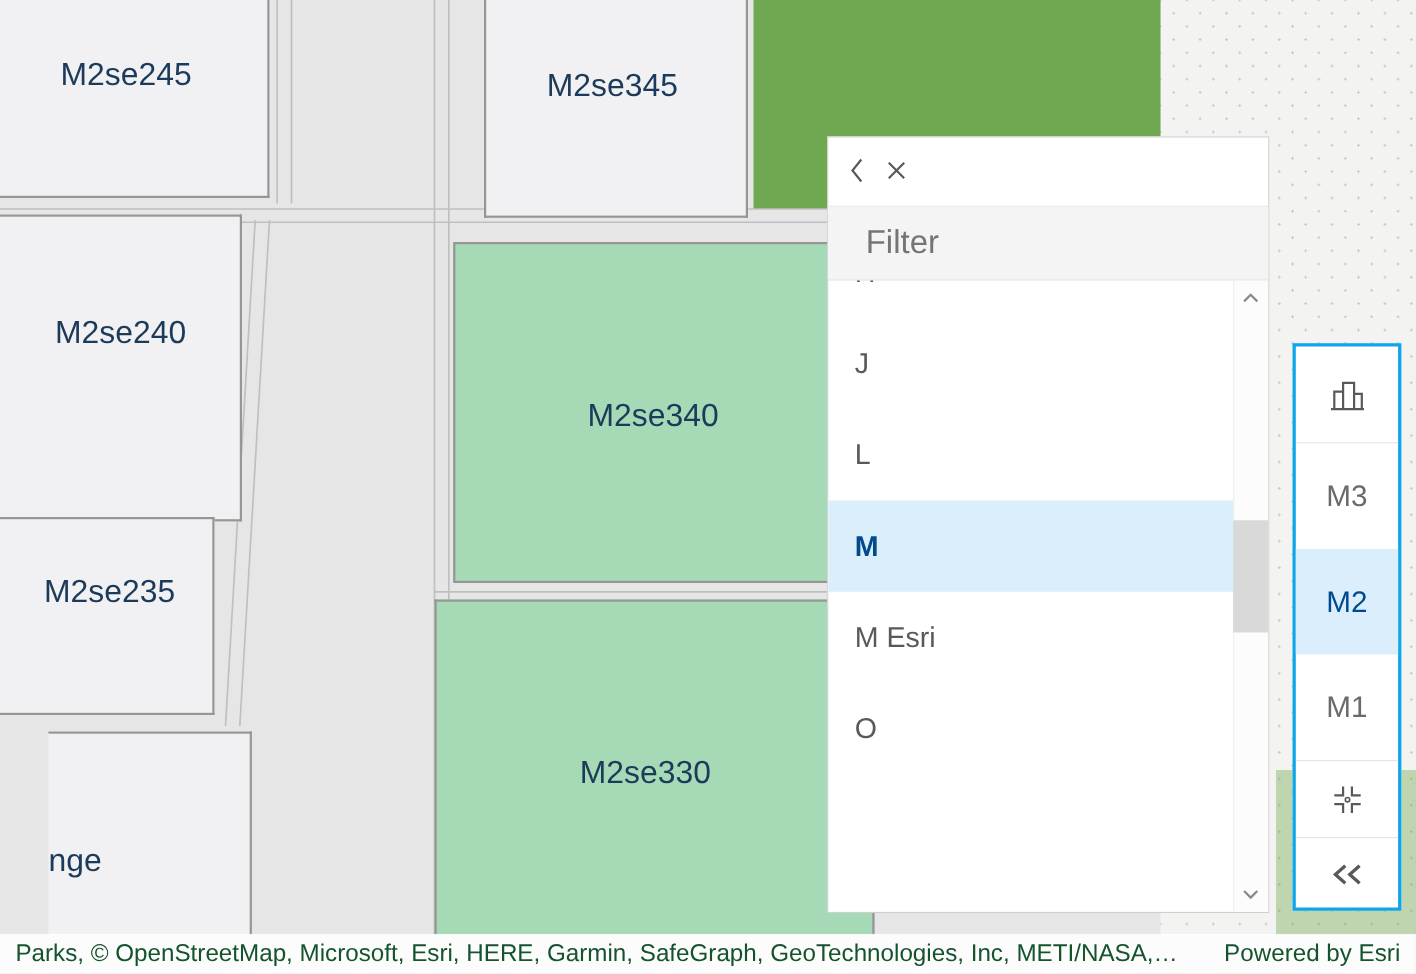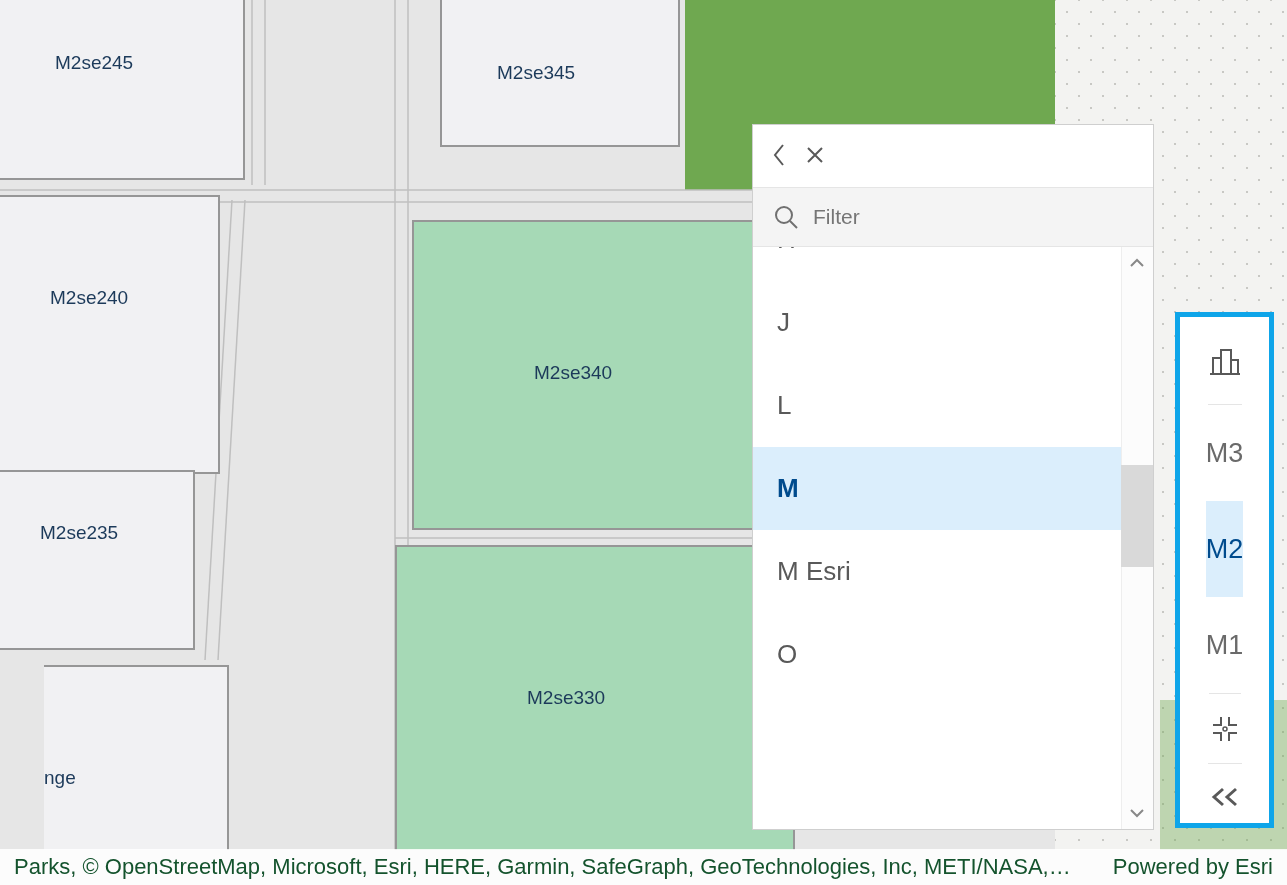--- a/index.html
+++ b/index.html
@@ -5,56 +5,56 @@
 * { margin:0; padding:0; box-sizing:border-box; }
 html,body { width:1287px; height:885px; font-family:"Segoe UI", Arial, sans-serif; overflow:hidden; }
 .map { position:absolute; inset:0; background:#e6e6e6; }
 .grass-top { position:absolute; left:685px; top:0; width:370px; height:190px; background:#6fa850; }
 .grass-right { position:absolute; left:1160px; top:700px; width:200px; height:150px; background:#6fa850; opacity:.4; }
 .stipple { position:absolute; left:1055px; top:0; width:232px; height:850px; background:#f3f3f1;
   background-image:radial-gradient(#c8c8c4 1px, transparent 1px),radial-gradient(#c8c8c4 1px, transparent 1px);
   background-size:24px 24px,24px 24px; background-position:0 0,12px 12px; }
 .room { position:absolute; background:#f1f1f3; border:2px solid #969696; }
 .room.green { background:#a6d9b6; }
-.room .lbl { position:absolute; color:#1c3a5a; font-size:19px; font-weight:500; }
+.room .lbl { position:absolute; color:#1c3a5a; font-size:29px; font-weight:500; }
 .r245 { left:0; top:0; width:245px; height:180px; border-left:none; border-top:none; }
 .r245 .lbl { left:55px; top:52px; }
 .r240 { left:0; top:195px; width:220px; height:279px; border-left:none; }
 .r240 .lbl { left:50px; top:90px; }
 .r235 { left:0; top:470px; width:195px; height:180px; border-left:none; }
 .r235 .lbl { left:40px; top:50px; }
 .rlounge { left:0; top:665px; width:185px; height:185px; border-left:none; border-bottom:none;margin-left:44px; }
 .rlounge .lbl { left:0; top:100px; }
-.r345 { left:440px; top:0; width:240px; height:147px; border-top:none; }
+.r345 { left:440px; top:0; width:240px; height:198px; border-top:none; }
 .r345 .lbl { left:55px; top:62px; }
 .r340 { left:412px; top:220px; width:370px; height:310px; }
 .r340 .lbl { left:120px; top:140px; }
 .r330 { left:395px; top:545px; width:400px; height:305px; border-bottom:none; }
 .r330 .lbl { left:130px; top:140px; }
 .roads { position:absolute; inset:0; pointer-events:none; }
 .roads line { stroke:#bfbfbf; stroke-width:1.5; }
 
 .panel { position:absolute; left:752px; top:124px; width:402px; height:706px; background:#fff; border:1px solid #cfcfcf; display:flex; flex-direction:column; }
 .panel-header { display:flex; align-items:center; padding:12px 18px 14px 8px; border-bottom:1px solid #e5e5e5; }
 .back-btn, .close-btn { width:36px; height:36px; display:flex; align-items:center; justify-content:center; color:#595959; cursor:pointer; }
 .header-txt { flex:1; padding-left:6px; }
 .header-title { font-size:30px; font-weight:700; color:#222; }
 .header-sub { font-size:25px; color:#3a3a3a; margin-top:2px; }
 .filter-row { display:flex; align-items:center; gap:14px; padding:16px 20px; background:#f4f4f4; border-bottom:1px solid #e5e5e5; }
-.filter-row input { flex:1; border:none; background:transparent; font-size:21px; color:#14532d; outline:none; }
+.filter-row input { flex:1; border:none; background:transparent; font-size:30px; color:#14532d; outline:none; }
 .list { flex:1; overflow:hidden; position:relative; }
 .list-inner { position:absolute; left:0; right:32px; top:0; }
 .item { padding:26px 24px; font-size:26px; color:#595959; cursor:pointer; }
 .item.partial { padding-top:0; height:34px; display:flex; align-items:flex-end; }
 .item.selected { background:#dbeefc; color:#004b8d; font-weight:600; }
 .sb-track { position:absolute; right:0; top:0; bottom:0; width:32px; background:#fcfcfc; border-left:1px solid #eee; }
 .sb-thumb { position:absolute; right:0; width:32px; background:#d9d9d9; }
 .sb-arrow { position:absolute; right:6px; width:20px; height:20px; color:#707070; display:flex; align-items:center; justify-content:center; }
 
-.floors { position:absolute; left:1175px; top:312px; width:99px; height:516px; background:#fff; border:5px solid #0ea5e9; display:flex; flex-direction:column;align-items:center; }
+.floors { position:absolute; left:1175px; top:312px; width:99px; height:516px; background:#fff; border:3px solid #0ea5e9; display:flex; flex-direction:column; }
 .floor-cell { flex:0 0 96px; display:flex; align-items:center; justify-content:center; font-size:27px; color:#6a6a6a; cursor:pointer; }
 .floor-cell.icon { border-bottom:1px solid #e5e5e5; flex:0 0 88px; }
 .floor-cell.selected { background:#dbeefc; color:#004b8d; font-weight:400; }
 .floor-collapse { border-top:1px solid #e5e5e5; }
 
 .attr { position:absolute; left:0; bottom:0; right:0; height:36px; background:rgba(255,255,255,.85); display:flex; align-items:center; padding:0 14px; font-size:22px; color:#14532d; }
 .attr .right { margin-left:auto; }
 svg { display:block; }
 </style>
 </head>

